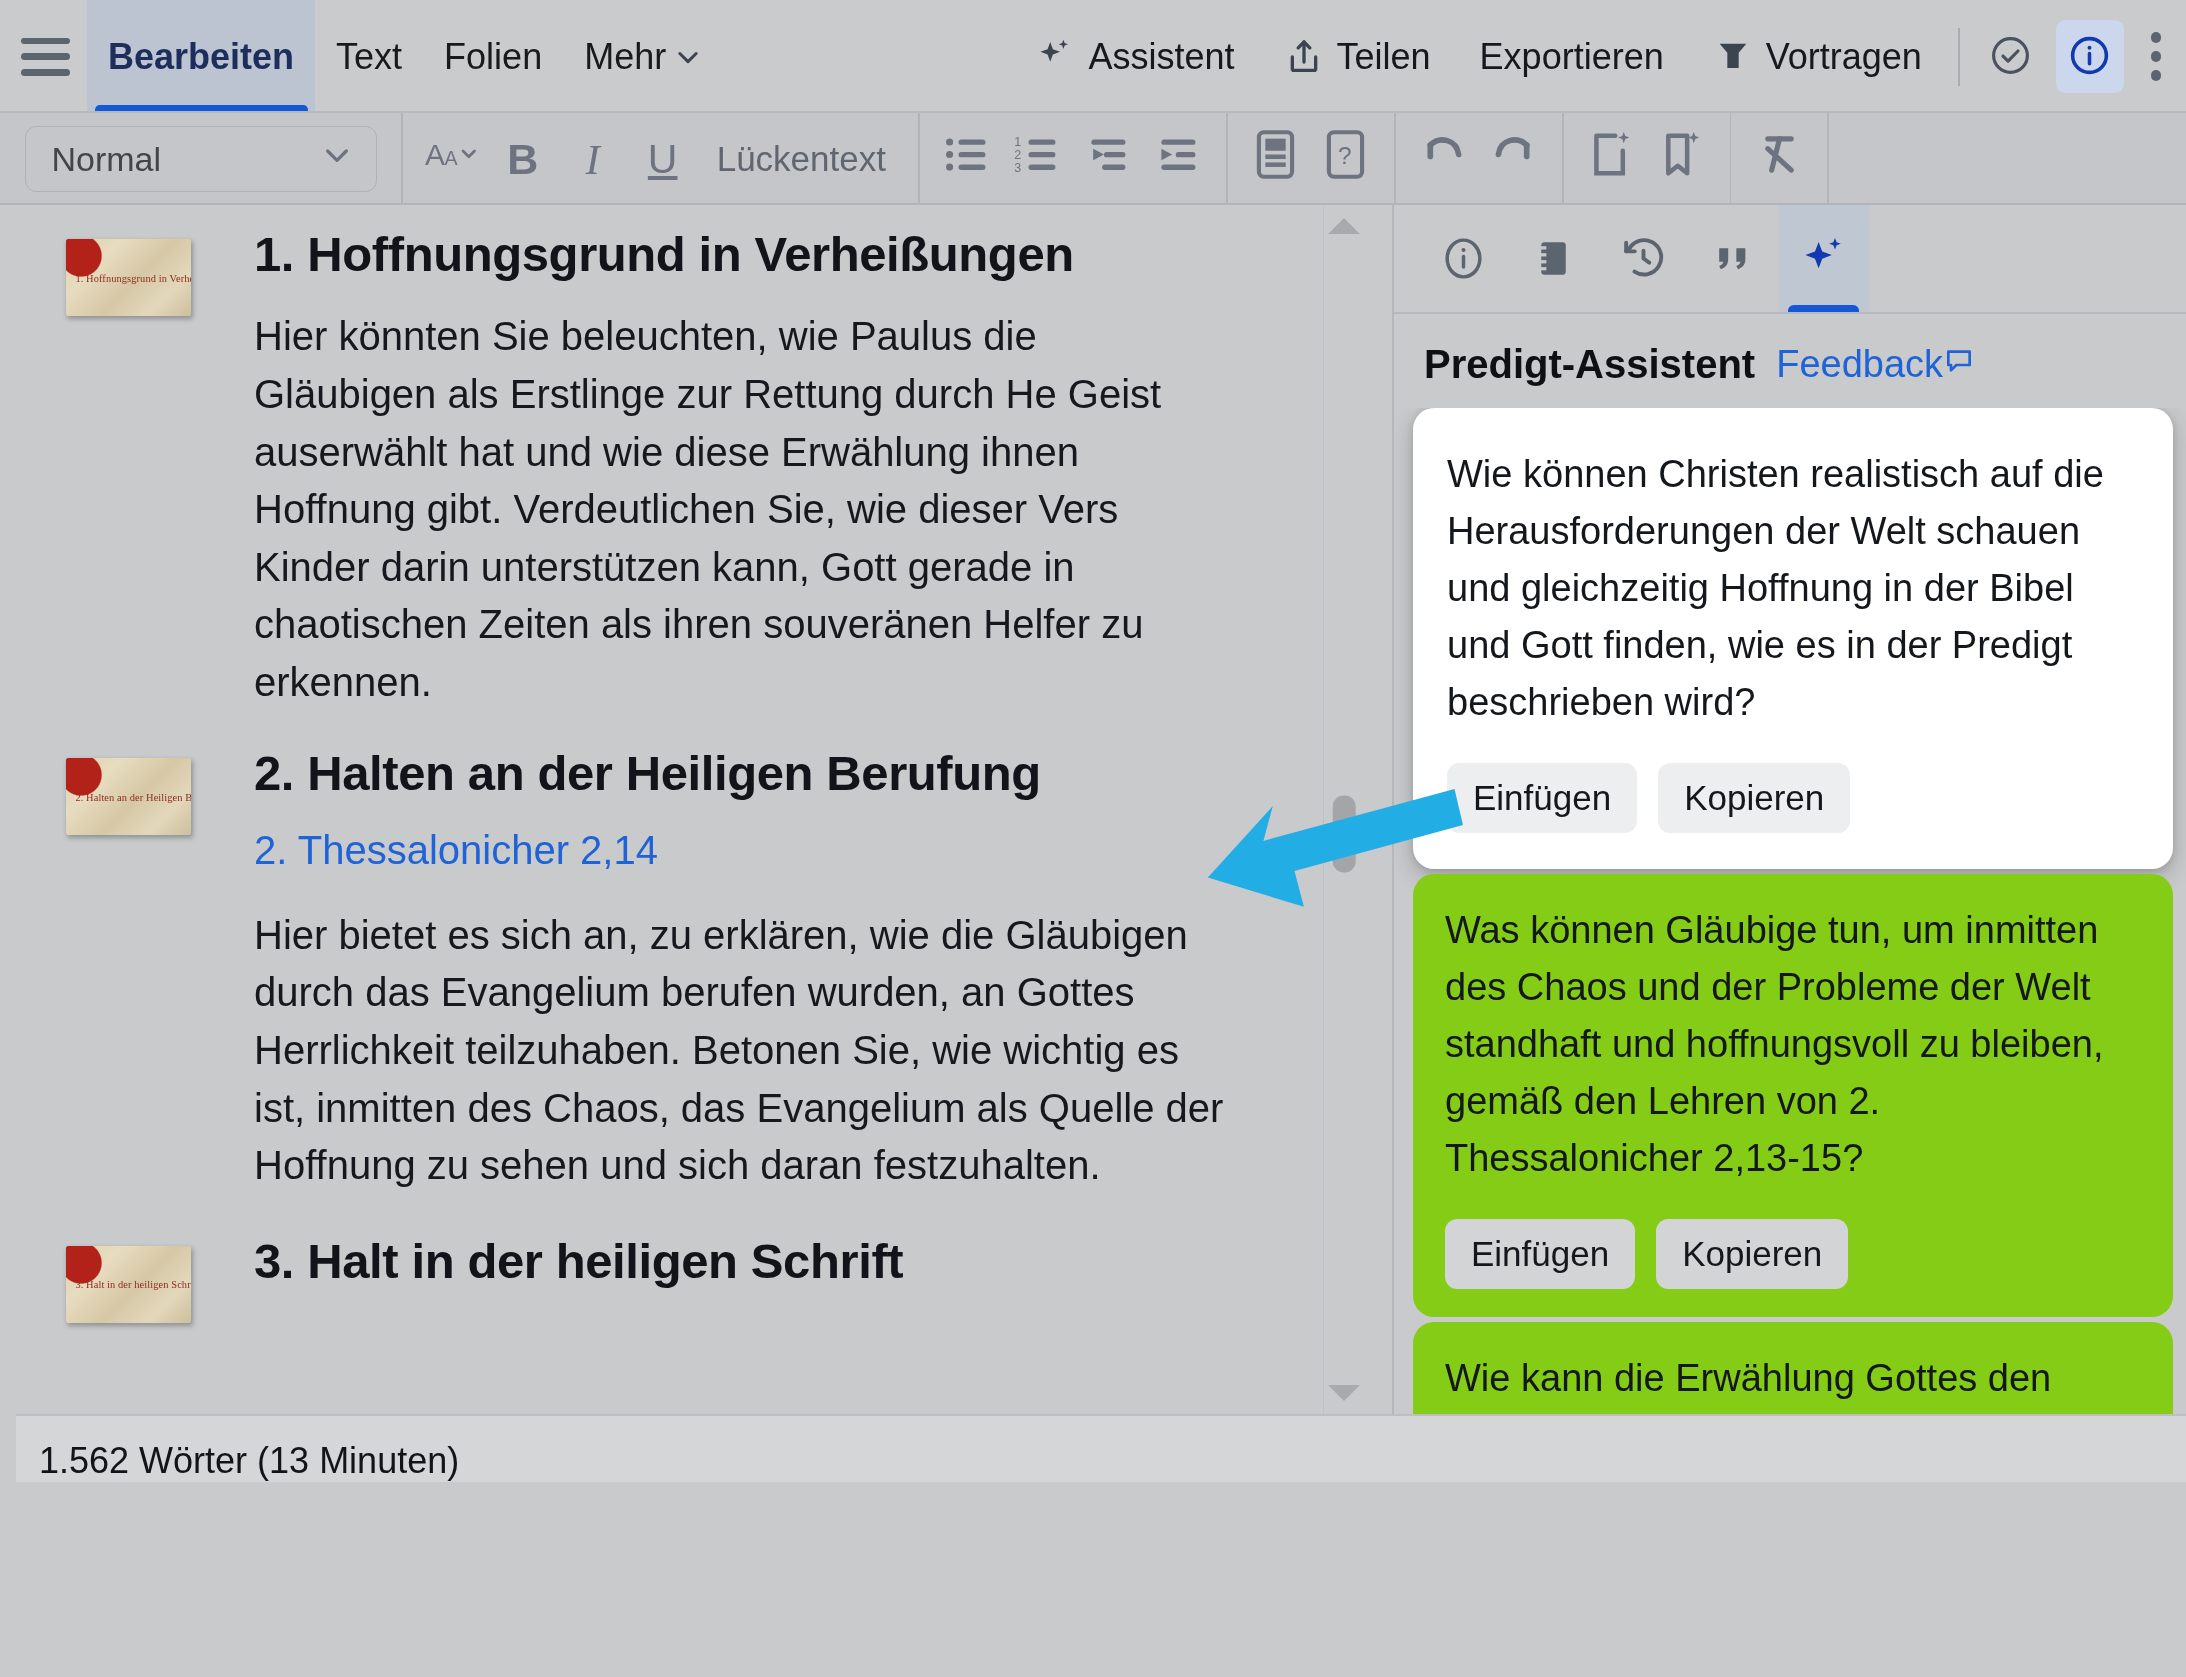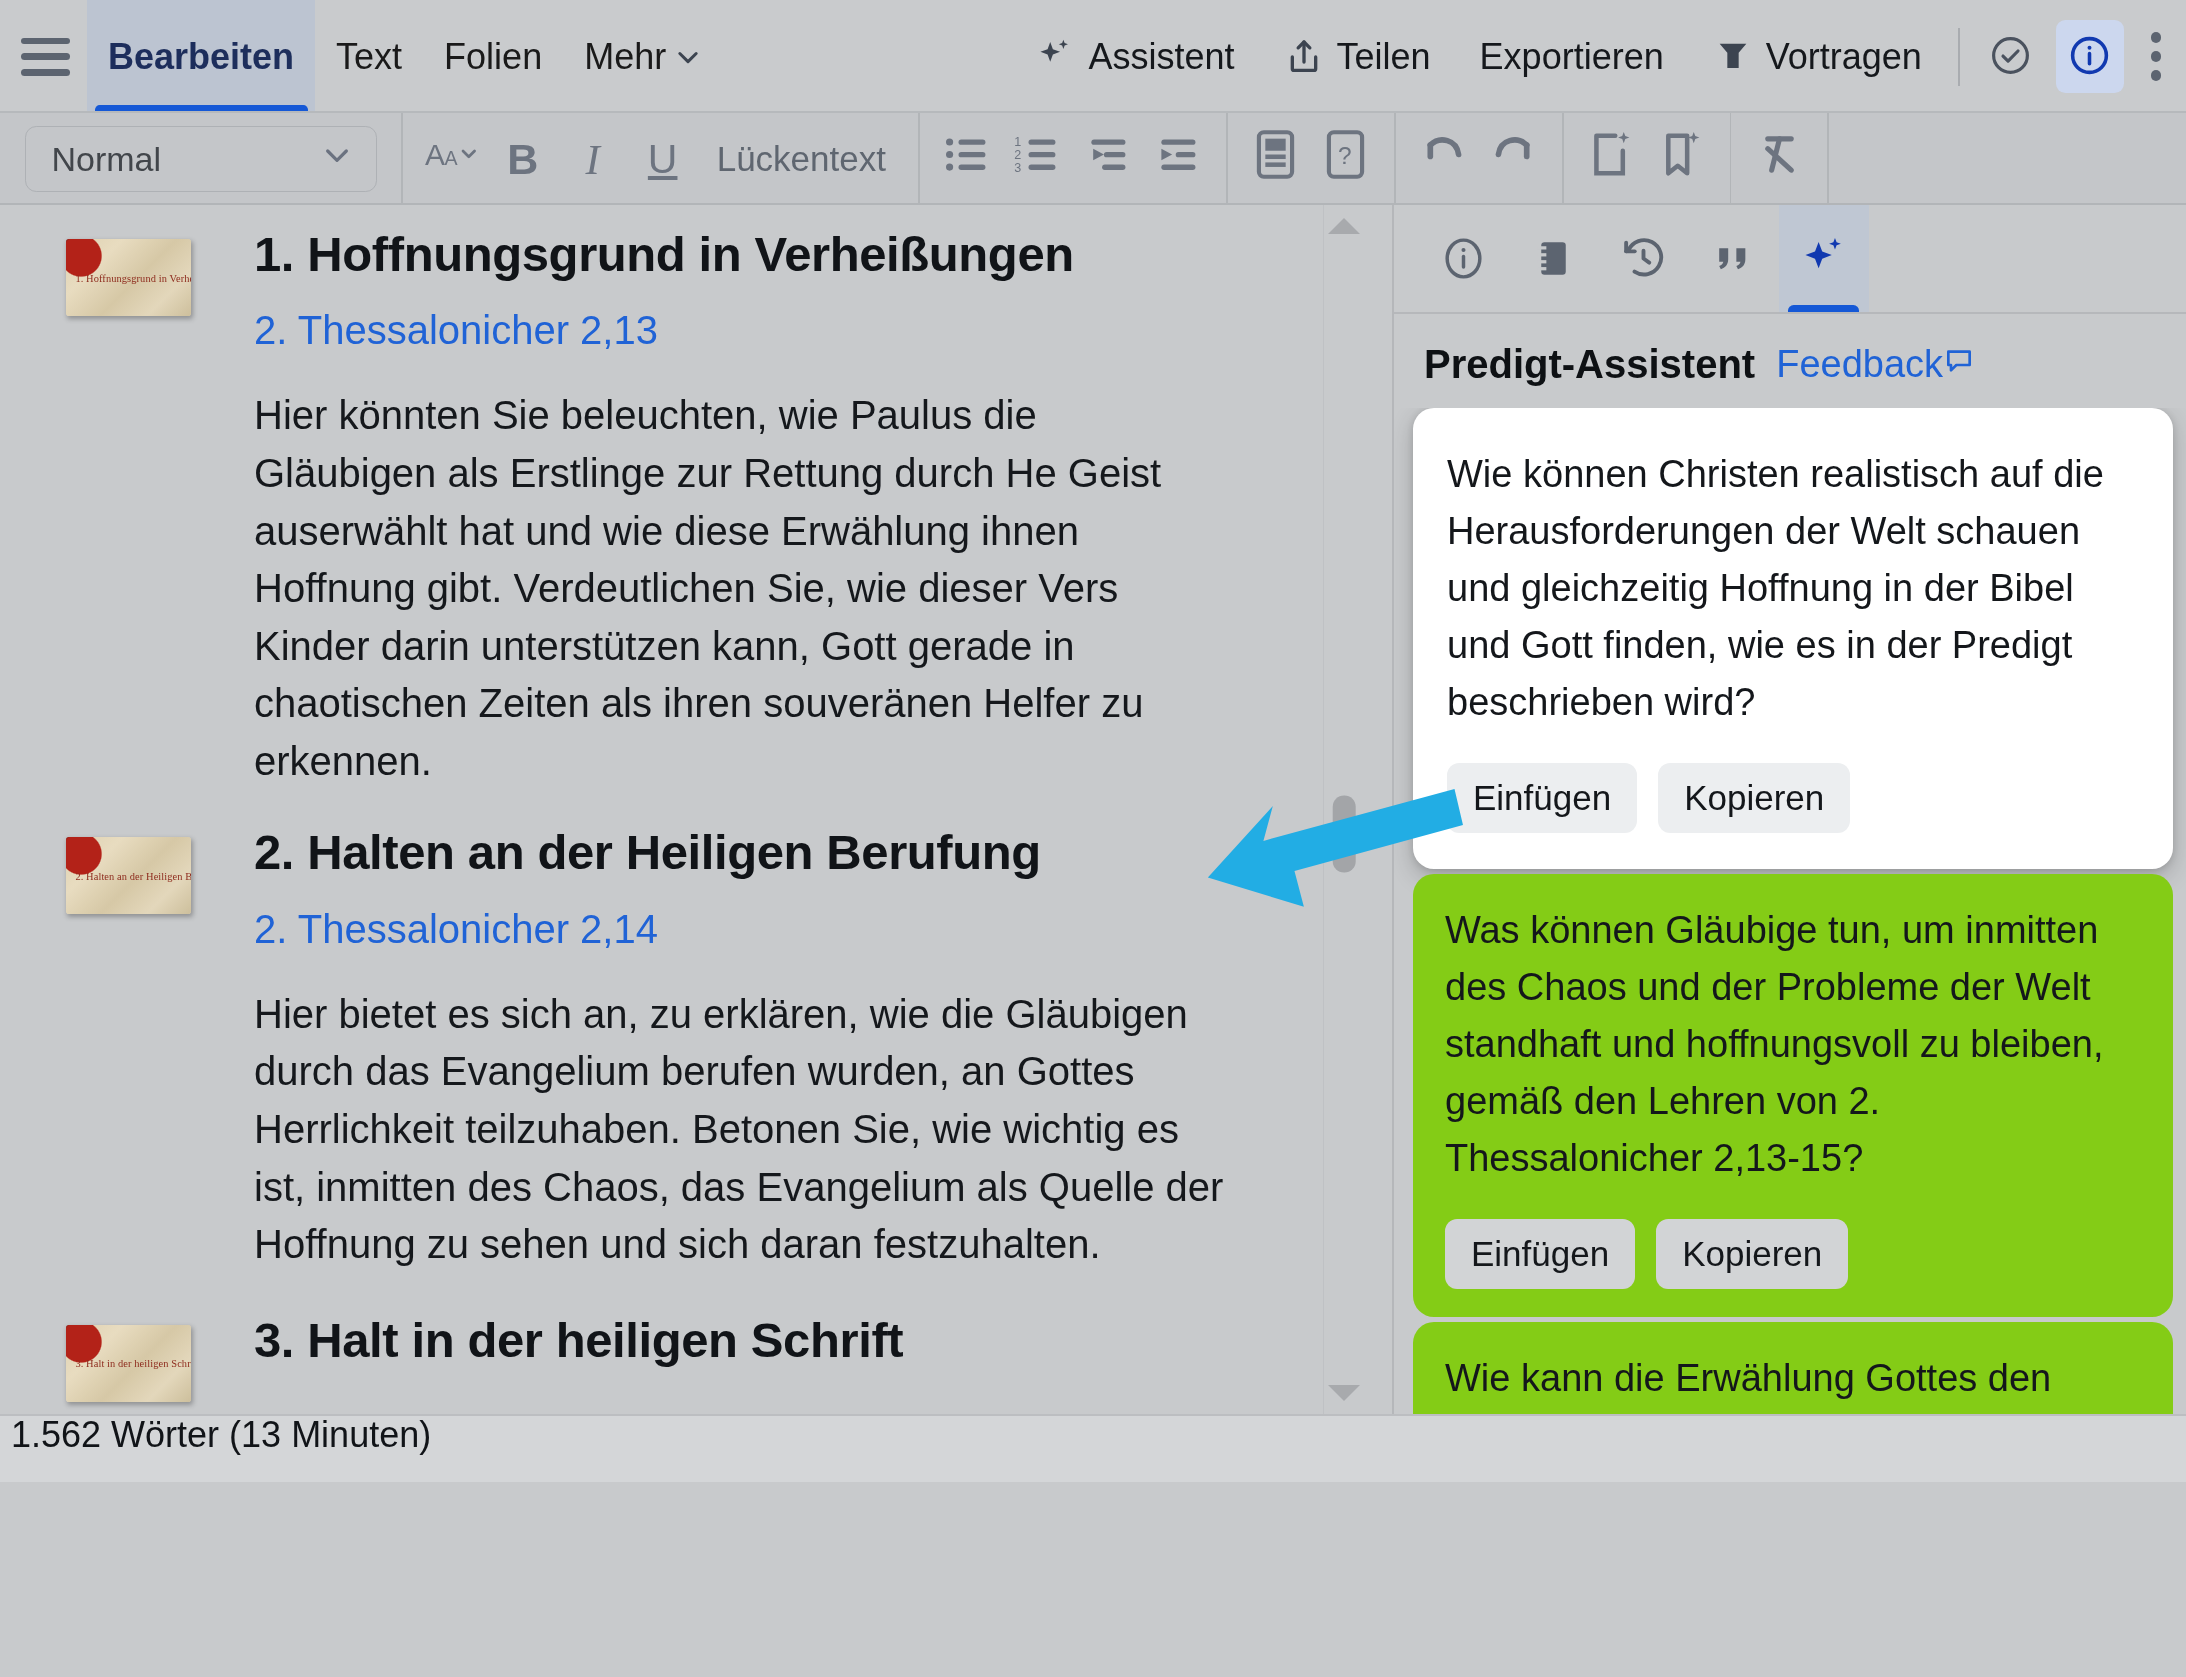--- a/index.html
+++ b/index.html
@@ -164,22 +164,22 @@
   .card-actions { display: flex; gap: 21px; margin-top: 32px; }
   .pill {
     font-size: 35px; color: #14171b; padding: 15px 26px; border-radius: 12.2px;
     background: #d2d4d6; cursor: pointer; white-space: nowrap;
   }
   .card.raised .pill { background: #eceef0; }
 
   
   .statusbar {
     height: 68px; flex: 0 0 68px; background: #d4d6d8;
-    display: flex; align-items: flex-start; padding-left: 11px;
-    font-size: 36px; color: #111418; position: relative;
+    display: flex; align-items: flex-end; padding-left: 23px;
+    font-size: 36px; color: #111418; position: relative; margin-left: 16px;
   }
   .statusbar::before { content:""; position:absolute; left:0; right:0; top:0; height:1.9px; background:#bcbec1; }
 
   
   .annot { position: absolute; left: 0; top: 0; width: 2186px; height: 1678px; pointer-events: none; }
 </style>
 </head>
 <body>
 
 <div class="app">
@@ -448,21 +448,20 @@
       <div class="doc">
 
         <div class="section">
           <div class="thumbwrap">
             <div class="thumb">
               <div class="cap">1. Hoffnungsgrund in Verheißungen</div>
             </div>
           </div>
           <div class="sectbody">
             <h2 class="dh">1. Hoffnungsgrund in Verheißungen</h2>
-            <div class="verse">2. Thessalonicher 2,13</div>
             <div class="para">Hier könnten Sie beleuchten, wie Paulus die Gläubigen als Erstlinge zur Rettung durch He Geist auserwählt hat und wie diese Erwählung ihnen Hoffnung gibt. Verdeutlichen Sie, wie dieser Vers Kinder darin unterstützen kann, Gott gerade in chaotischen Zeiten als ihren souveränen Helfer zu erkennen.</div>
           </div>
         </div>
 
         <div class="section" style="margin-top:34px">
           <div class="thumbwrap">
             <div class="thumb">
               <div class="cap">2. Halten an der Heiligen Berufung</div>
             </div>
           </div>

